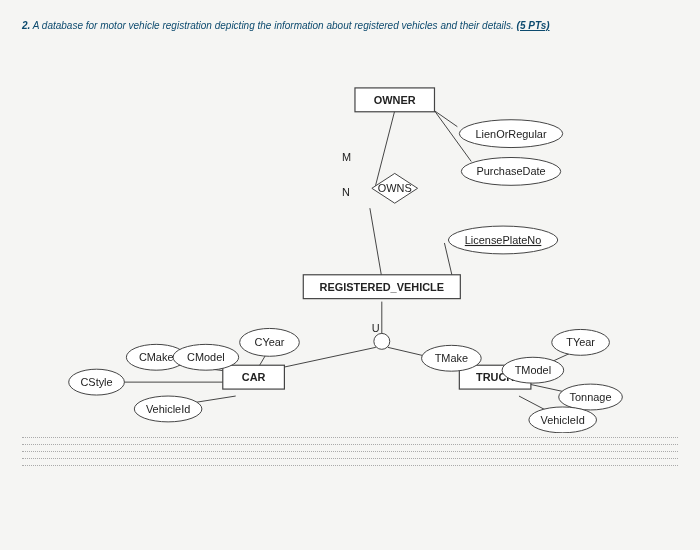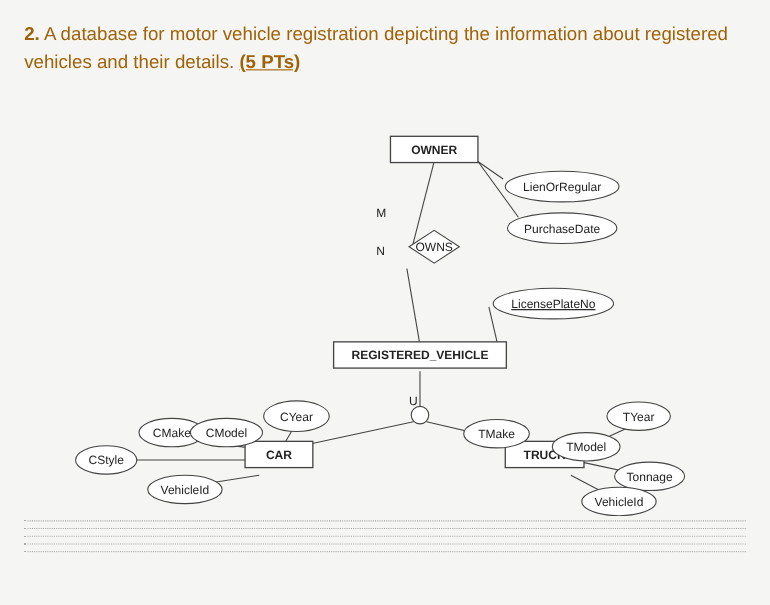--- a/index.html
+++ b/index.html
@@ -15,24 +15,25 @@
 
     .page {
       width: 700px;
       height: 550px;
       background: #f5f5f3;
       position: relative;
       padding: 18px 22px 10px 22px;
     }
 
     .question-text {
-      font-size: 17px;
+      font-size: 10px;
       line-height: 1.5;
-      color: #a16207;
+      color: #0c4a6e;
       margin-bottom: 10px;
+      font-style: italic;
     }
 
     .question-num {
       font-weight: bold;
     }
 
     .pts {
       text-decoration: underline;
       font-weight: bold;
     }

